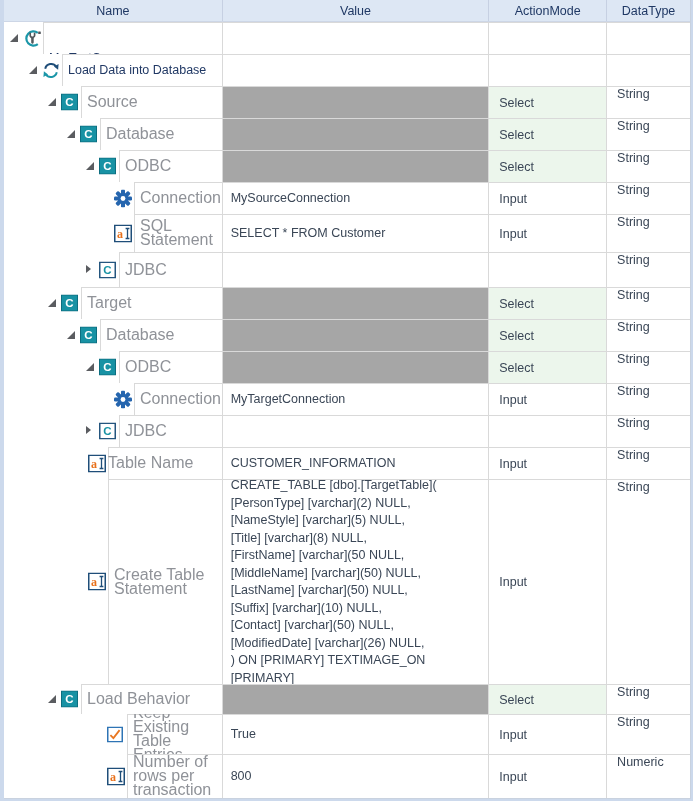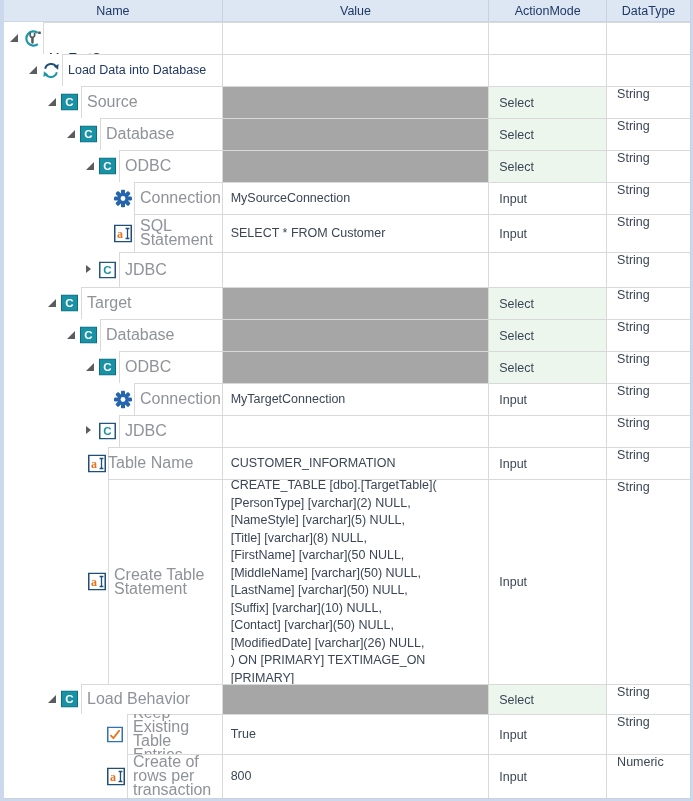--- a/index.html
+++ b/index.html
@@ -483,21 +483,21 @@
               <svg width="18" height="18" viewBox="0 0 18 18">
                 <rect x="0.75" y="0.75" width="16.5" height="16.5" fill="#ffffff" stroke="#1f4e79" stroke-width="1.5"></rect>
                 <text x="3" y="13.2" font-size="12" font-weight="bold" fill="#e8701a" font-family="Liberation Serif, serif">a</text>
                 <g stroke="#1f4e79" stroke-width="1.3">
                   <line x1="11.6" y1="4" x2="15.4" y2="4"></line>
                   <line x1="13.5" y1="4" x2="13.5" y2="14"></line>
                   <line x1="11.6" y1="14" x2="15.4" y2="14"></line>
                 </g>
               </svg>
             </span>
-      <span class="name-text" style="left: 129px;">Create of rows per transaction</span>
+      <span class="name-text" style="left: 129px;">Number of rows per transaction</span>
     </div>
     <div class="cell value-cell">
       <span class="value-text">800</span>
     </div>
     <div class="cell action-cell">
       <span>Input</span>
     </div>
     <div class="cell type-cell">
       <span>Numeric</span>
     </div>

